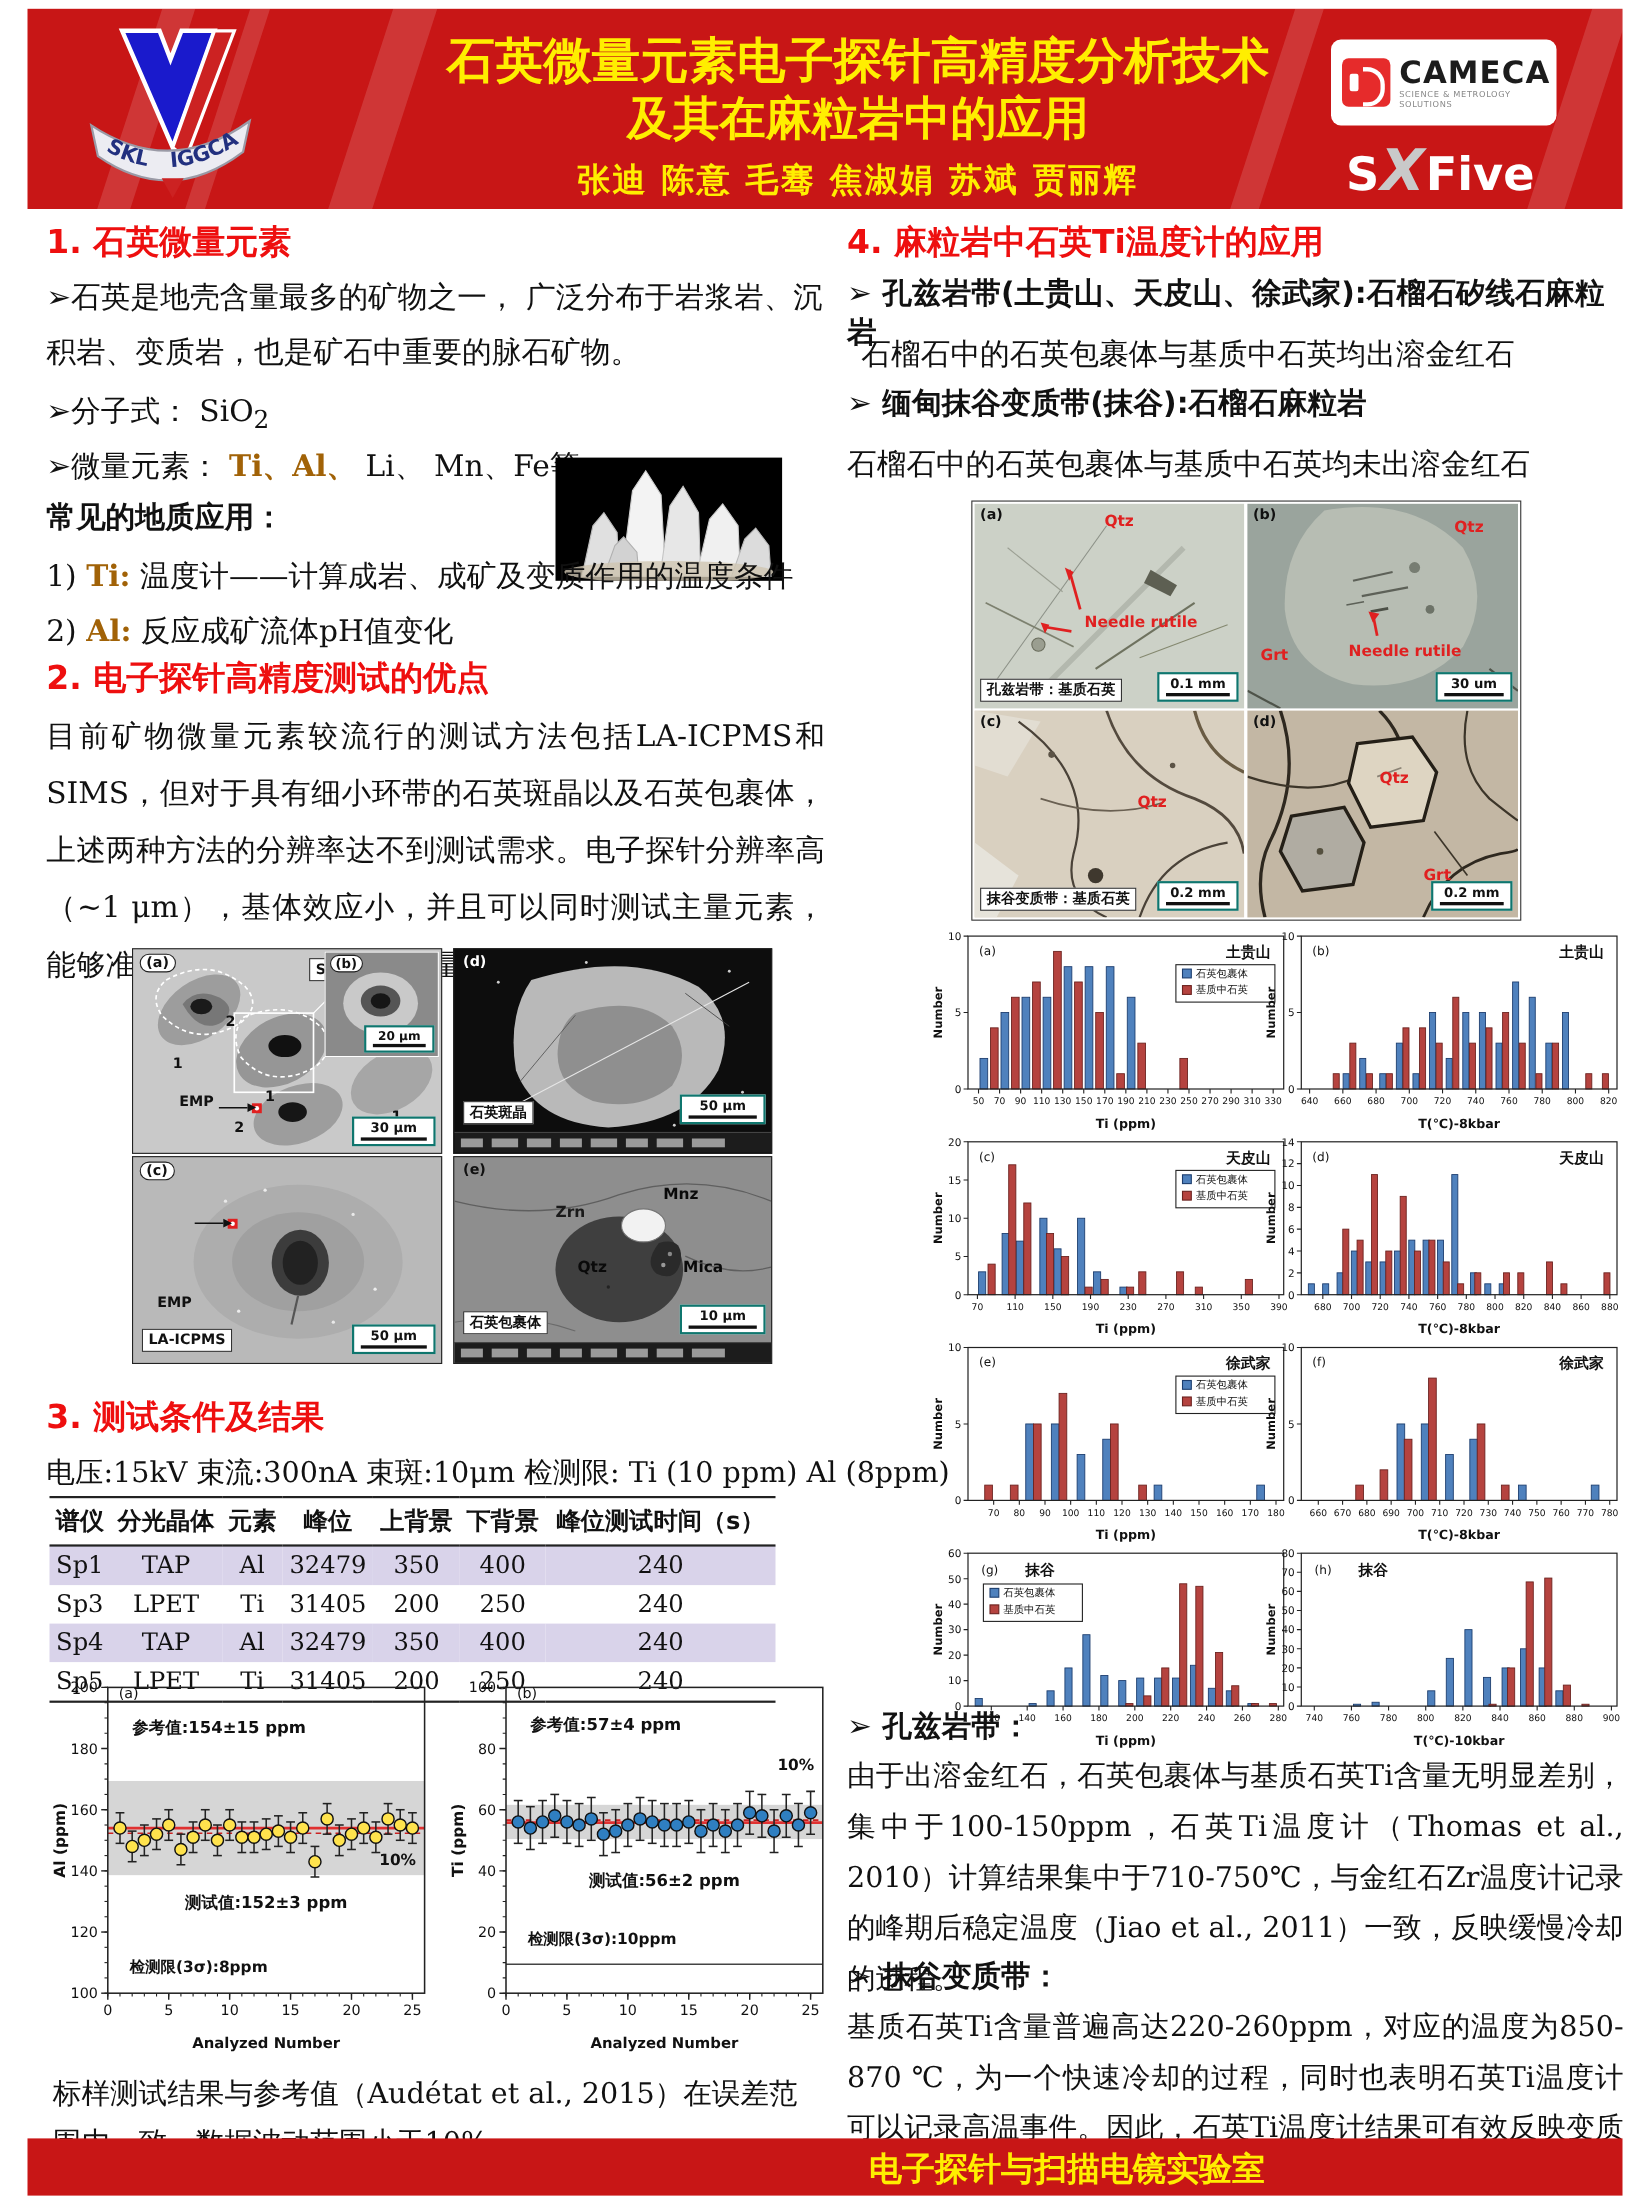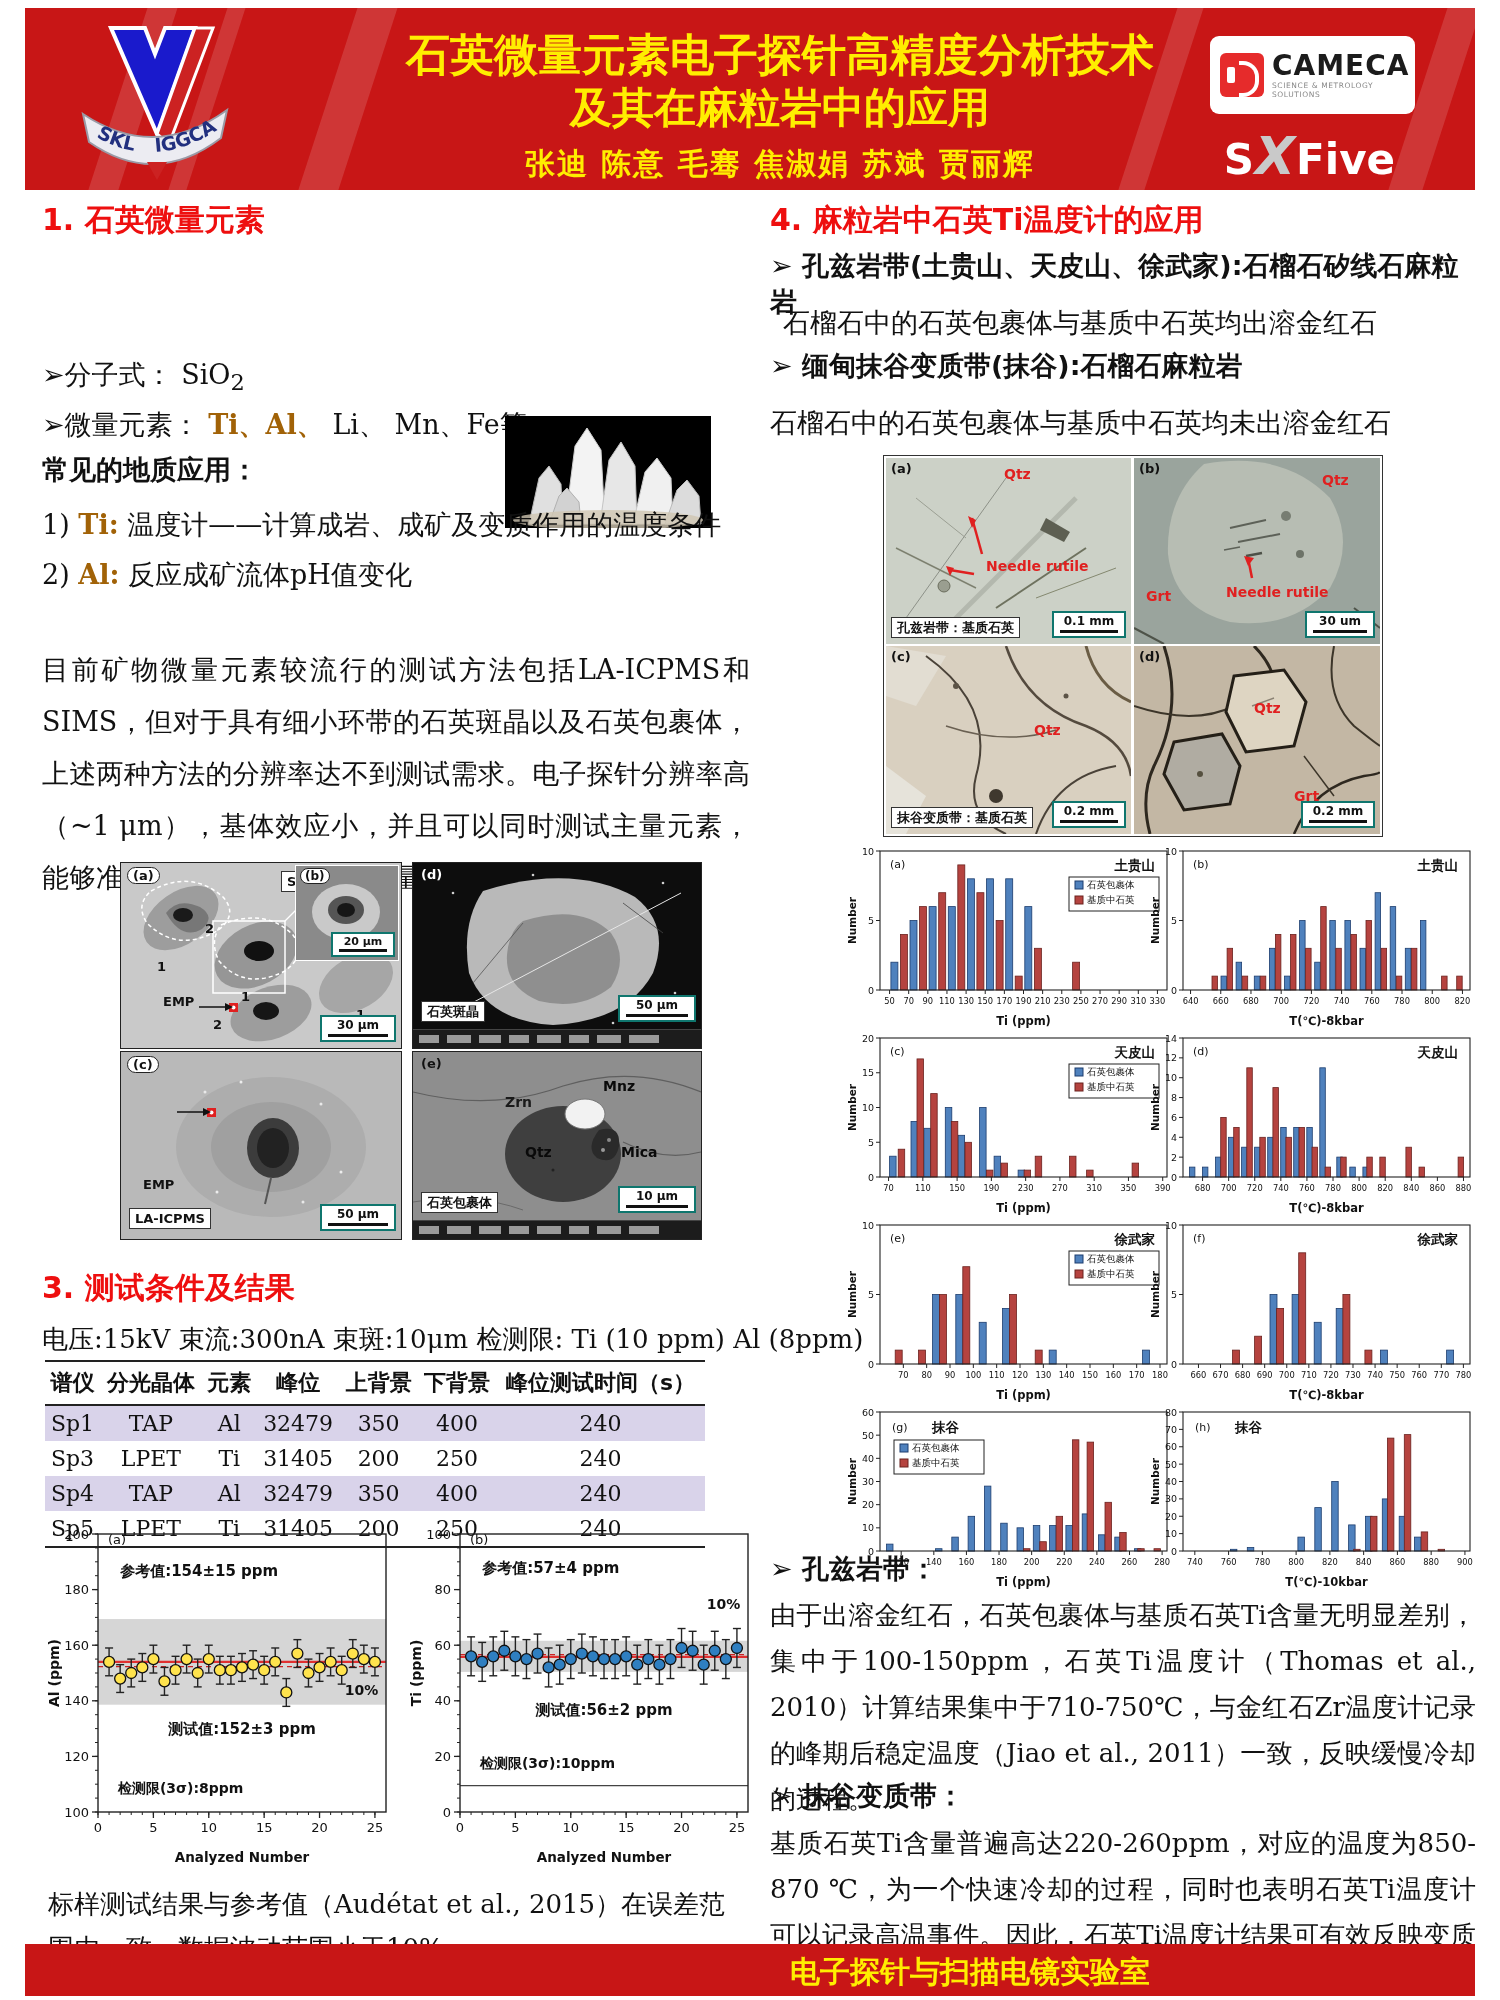--- a/index.html
+++ b/index.html
@@ -91,20 +91,21 @@
         <div class="cameca-tag">SCIENCE &amp; METROLOGY SOLUTIONS</div>
       </div>
     </div>
     <div class="sxfive">
       <span class="s">S</span><span class="x">X</span><span class="five">Five</span>
     </div>
   </div>
 
   <div class="abs sec-h" style="left:42px;top:200px">1. 石英微量元素</div>
 
+  <div class="abs body-t" style="left:42px;top:246px;width:708px">➢石英是地壳含量最多的矿物之一， 广泛分布于岩浆岩、沉积岩、变质岩，也是矿石中重要的脉石矿物。</div>
 
   <div class="abs body-t" style="left:42px;top:350px">
     <span>➢分子式： SiO</span><sub>2</sub>
   </div>
 
   <div class="abs body-t" style="left:42px;top:400px">
     <span>➢微量元素： </span><span class="blue">Ti、</span><span class="blue">Al、</span><span> Li、 Mn、Fe等</span>
   </div>
 
   <div class="abs" style="left:505px;top:416px;width:206px;height:112px;background:#000;">
@@ -121,20 +122,21 @@
 
   <div class="abs bold-t" style="left:42px;top:452px">常见的地质应用：</div>
 
   <div class="abs body-t" style="left:42px;top:500px">
     <span>1) </span><span class="blue">Ti:</span><span> 温度计——计算成岩、成矿及变质作用的温度条件</span>
   </div>
   <div class="abs body-t" style="left:42px;top:550px">
     <span>2) </span><span class="blue">Al:</span><span> 反应成矿流体pH值变化</span>
   </div>
 
+  <div class="abs sec-h" style="left:42px;top:596px">2. 电子探针高精度测试的优点</div>
   <div class="abs body-t just" style="left:42px;top:644px;width:708px;line-height:52px">目前矿物微量元素较流行的测试方法包括LA-ICPMS和SIMS，但对于具有细小环带的石英斑晶以及石英包裹体，上述两种方法的分辨率达不到测试需求。电子探针分辨率高（~1 μm），基体效应小，并且可以同时测试主量元素，能够准确、高效地提供石英微量元素的相关信息。</div>
 
   <div class="abs" style="left:120px;top:862px;width:582px;height:378px">
 
     <div class="abs" style="left:0;top:0;width:282px;height:187px;background:#c9c9c9;border:1px solid #222;box-sizing:border-box;overflow:hidden">
       <svg width="280" height="185">
         <ellipse cx="60" cy="55" rx="42" ry="26" transform="rotate(-35 60 55)" fill="#9d9d9d"></ellipse>
         <ellipse cx="135" cy="92" rx="44" ry="30" transform="rotate(-28 135 92)" fill="#969696"></ellipse>
         <ellipse cx="150" cy="150" rx="42" ry="26" transform="rotate(-20 150 150)" fill="#9d9d9d"></ellipse>
         <ellipse cx="235" cy="120" rx="40" ry="26" transform="rotate(-30 235 120)" fill="#a6a6a6"></ellipse>

